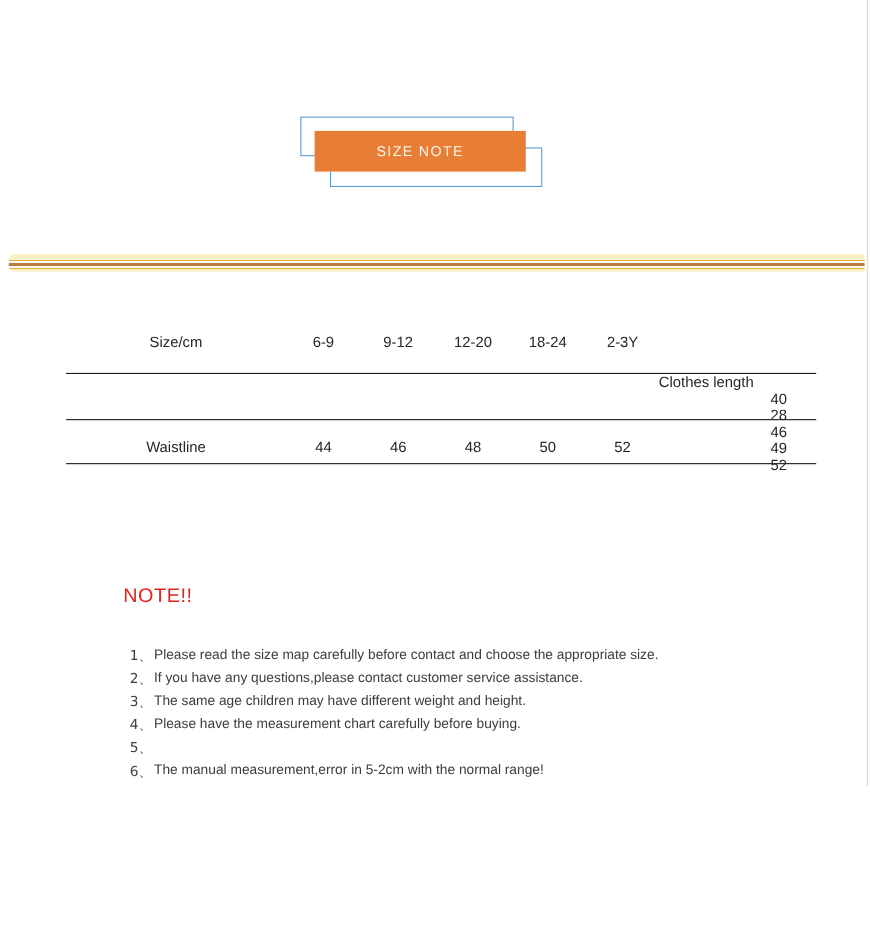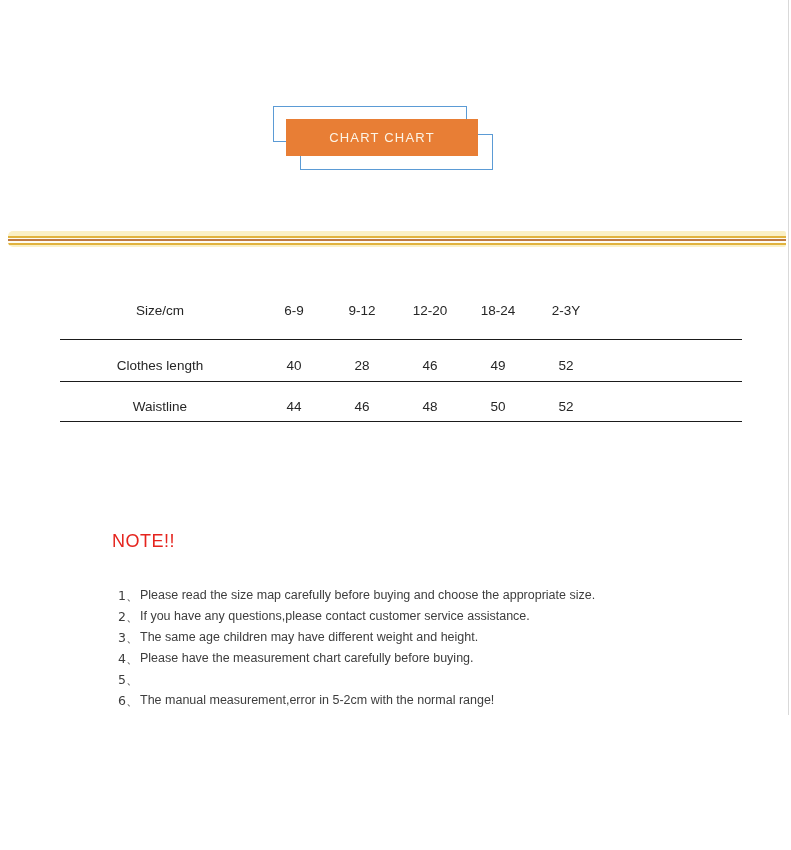--- a/index.html
+++ b/index.html
@@ -63,21 +63,21 @@
     color: #262626;
     font-size: 13.5px;
   }
   .t-row {
     display: flex;
     align-items: flex-end;
     border-bottom: 1.5px solid #1b1b1b;
     box-sizing: border-box;
   }
   .t-row.t-header { height: 28px; padding-bottom: 21px; }
-  .t-row.t-r1     { height: 42px; padding-bottom: 8px; }
+  .t-row.t-r1     { height: 42px; padding-bottom: 8px; flex-direction: column; }
   .t-row.t-r2     { height: 40px; padding-bottom: 7px; }
   .t-label { width: 200px; text-align: center; flex: 0 0 auto; }
   .t-cell  { width: 68px;  text-align: center; flex: 0 0 auto; }
 
   
   .note-title {
     position: absolute;
     left: 112px; top: 531px;
     color: #e5241e;
     font-size: 18px;
@@ -112,21 +112,21 @@
 </style>
 </head>
 <body>
 
 <div class="page">
 
   <div>
     <div class="outline-rect outline-a"></div>
     <div class="outline-rect outline-b"></div>
     <div class="banner-box">
-      <span>CHART CHART</span>
+      <span>SIZE NOTE</span>
     </div>
   </div>
 
   <div class="gold-band"></div>
 
   <div class="size-table">
     <div class="t-row t-header">
       <div class="t-label">Size/cm</div>
       <div class="t-cell">6-9</div>
       <div class="t-cell">9-12</div>
@@ -149,21 +149,21 @@
       <div class="t-cell">48</div>
       <div class="t-cell">50</div>
       <div class="t-cell">52</div>
     </div>
   </div>
 
   <div class="note-title">NOTE!!</div>
   <ol class="notes">
     <li>
       <span class="num">1、</span>
-      <span class="txt">Please read the size map carefully before buying and choose the appropriate size.</span>
+      <span class="txt">Please read the size map carefully before contact and choose the appropriate size.</span>
     </li>
     <li>
       <span class="num">2、</span>
       <span class="txt">If you have any questions,please contact customer service assistance.</span>
     </li>
     <li>
       <span class="num">3、</span>
       <span class="txt">The same age children may have different weight and height.</span>
     </li>
     <li>

